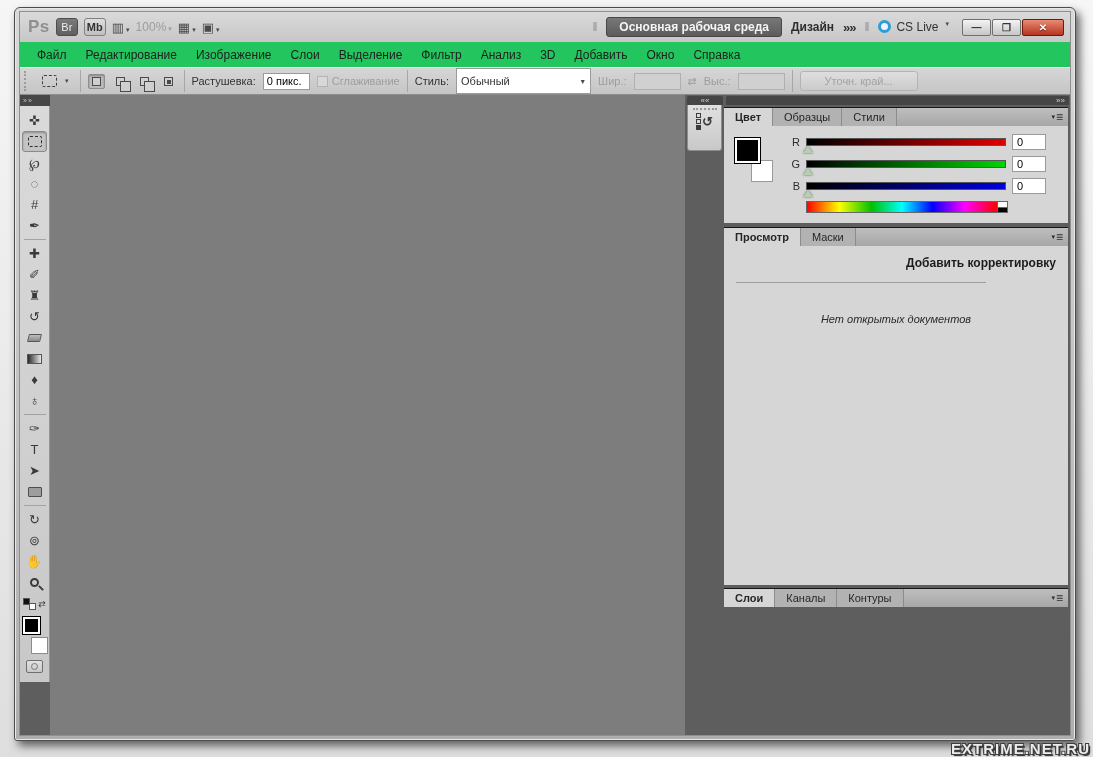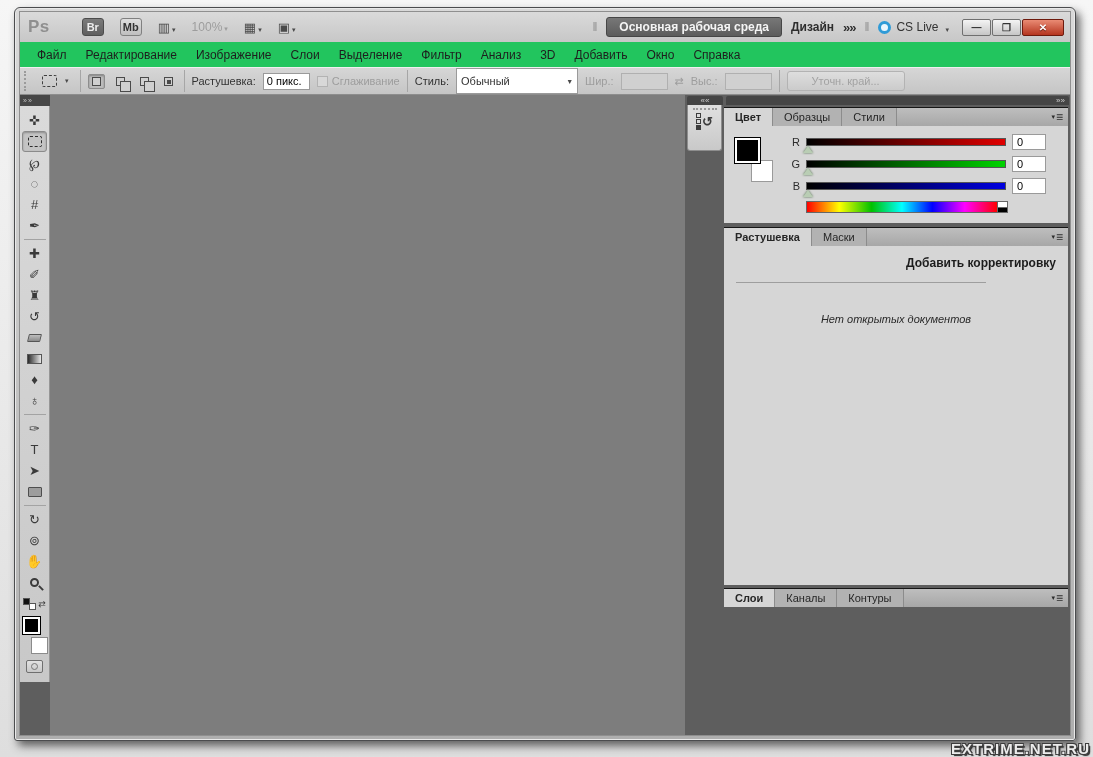--- a/index.html
+++ b/index.html
@@ -11,41 +11,41 @@
   
   .window { position:absolute; left:14px; top:7px; width:1062px; height:734px;
             border:1px solid #4b4c4e; border-radius:6px 6px 3px 3px;
             background:linear-gradient(#d9d9d9,#aeaeae);
             box-shadow:4px 5px 9px rgba(55,55,55,.75), inset 0 0 0 1px #e9e9e9;
             padding:3px 4px 4px 4px; }
   .app { width:100%; height:100%; background:#d2d2d2; border:1px solid #8f8f8f;
          display:flex; flex-direction:column; overflow:hidden; }
 
   
-  .titlebar { height:30px; flex:none; display:flex; align-items:center; gap:16px;
+  .titlebar { height:30px; flex:none; display:flex; align-items:center; gap:6px;
               padding:0 6px 0 8px; background:linear-gradient(#dadada,#c7c7c7);
               font-size:12px; color:#333; }
   .ps-logo { font-weight:bold; font-size:17px; color:#8f8f8f; letter-spacing:.5px; }
   .tb-btn { display:flex; align-items:center; justify-content:center;
             height:18px; min-width:22px; border-radius:3px; font-size:11px; }
   .btn-dark { background:linear-gradient(#7b7b7b,#5f5f5f); color:#eee;
-              border:1px solid #4c4c4c; font-weight:bold;margin-left:16px; }
+              border:1px solid #4c4c4c; font-weight:normal; }
   .btn-light { background:linear-gradient(#dedede,#bfbfbf); color:#333;
                border:1px solid #808080; font-weight:bold; }
   .tb-icon { color:#4a4a4a; font-size:13px; }
   .caret { font-size:7px; color:#4a4a4a; margin-left:2px; }
   .grayed, .grayed * { color:#9d9d9d !important; }
   .tb-right { margin-left:auto; display:flex; align-items:center; gap:9px; }
   .grip-v { color:#8f8f8f; font-size:12px; }
   .ws-active { background:linear-gradient(#777,#5c5c5c); color:#f4f4f4;
                border:1px solid #464646; border-radius:3px; padding:2px 12px;
                font-weight:bold; font-size:12px; }
   .ws-plain { font-weight:bold; color:#2e2e2e; font-size:12px; }
   .ws-more { font-weight:bold; color:#2e2e2e; font-size:13px; letter-spacing:-1px; }
-  .cslive { display:flex; align-items:flex-end; gap:5px; }
+  .cslive { display:flex; align-items:flex-start; gap:5px; }
   .cs-ring { width:13px; height:13px; border-radius:50%; border:3px solid #2f9bd7;
              background:#eaf6fd; }
   .winbtns { display:flex; gap:1px; margin-left:4px; }
   .wbtn { width:29px; height:17px; border:1px solid #6f6f6f; border-radius:2px;
           background:linear-gradient(#f4f4f4,#c6c6c6); display:flex;
           align-items:center; justify-content:center; font-size:10px; color:#333;
           font-weight:bold; }
   .wbtn.close { width:42px; background:linear-gradient(#e98b74,#b5351f);
                 border-color:#6d1a0d; color:#fff; text-shadow:0 1px 1px #5f1509; }
 
@@ -71,21 +71,21 @@
           position:relative; }
   .mbox.b:after { content:""; position:absolute; left:3px; top:3px; width:9px;
                   height:9px; border:1px solid #4a4a4a; background:#cfcfcf; }
   .mbox.c:after { content:""; position:absolute; left:2px; top:2px; width:4px;
                   height:4px; background:#4a4a4a; }
   .ob-input { width:47px; height:17px; border:1px solid #9a9a9a; background:#fff;
               font-size:11px; padding:0 3px; font-family:"Liberation Sans",sans-serif; }
   .ob-input:disabled { background:#d0d0d0; border-color:#b0b0b0; }
   .checkbox { width:11px; height:11px; border:1px solid #b3b3b3; background:#d8d8d8;
               display:inline-block; vertical-align:-2px; margin-right:4px; }
-  .style-select { width:122px; height:18px; border:1px solid #9a9a9a; background:#fff;
+  .style-select { width:135px; height:18px; border:1px solid #9a9a9a; background:#fff;
                   display:flex; align-items:center; justify-content:space-between;
                   padding:12px 4px; font-size:11px; }
   .refine-btn { padding:3px 24px; border:1px solid #b3b3b3; border-radius:3px;
                 background:linear-gradient(#dedede,#cbcbcb); color:#a2a2a2; font-size:11px; }
 
   
   .content { flex:1; display:flex; min-height:0; }
 
   
   .tool-col { width:30px; flex:none; background:#5e5e5e; display:flex;
@@ -437,21 +437,21 @@
                     <span class="spec-ends">
                         <span class="w"></span>
                         <span class="k"></span>
                       </span>
                   </div>
                 </div>
               </div>
 
               <div class="panel-group adj-group">
                 <div class="tabbar">
-                  <span class="tab active">Растушевка</span>
+                  <span class="tab active">Просмотр</span>
                   <span class="tab">Маски</span>
                   <span class="panel-menu">
                     <span class="pm-caret">▾</span>
                     <span class="pm-lines">≡</span>
                   </span>
                 </div>
                 <div class="panel-body adj-body">
                   <div class="adj-heading">Добавить корректировку</div>
                   <div class="adj-divider"></div>
                   <div class="adj-empty">Нет открытых документов</div>

